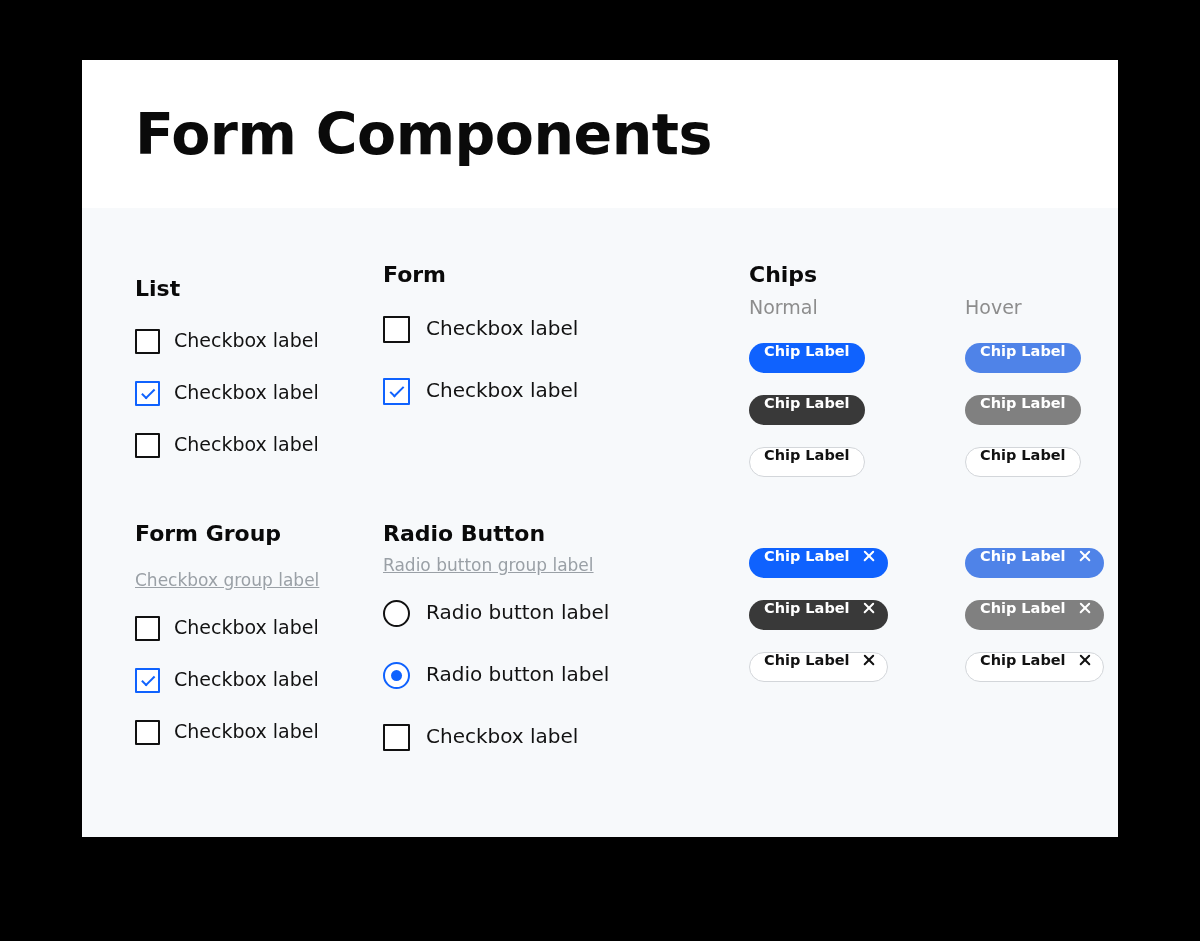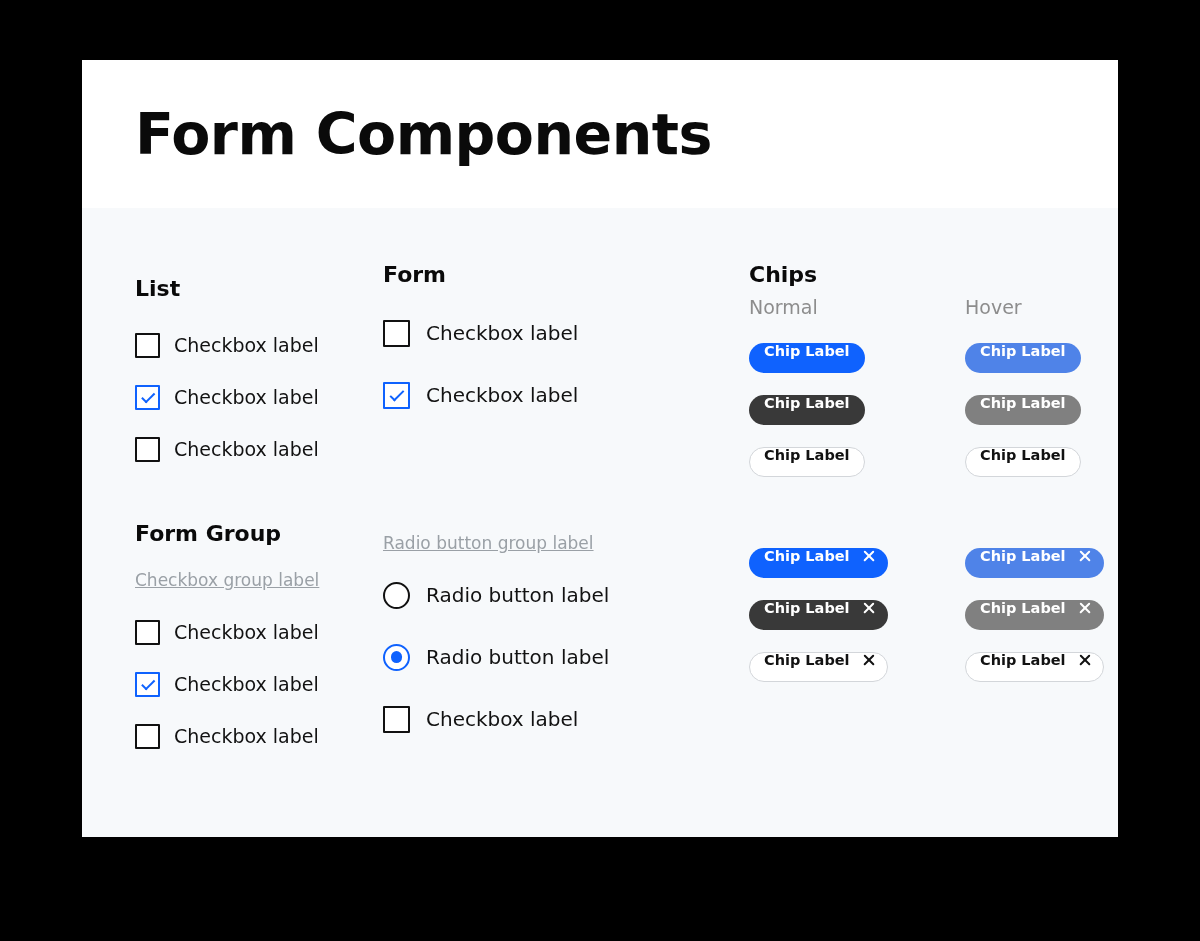--- a/index.html
+++ b/index.html
@@ -72,21 +72,21 @@
     font-weight: 400;
     color: #9aa0a6;
     line-height: 1;
     white-space: nowrap;
     text-decoration: underline;
   }
 
   
   .opt-row {
     display: flex;
-    align-items: center;
+    align-items: flex-start;
     margin-top: 20px;
   }
 
   .opt-label {
     color: #121212;
     white-space: nowrap;
   }
 
   
   .sm .opt-row { height: 32px; margin-bottom: 20px; }
@@ -287,20 +287,21 @@
 
           <div class="opt-row">
             <span class="box"></span>
             <span class="opt-label">Checkbox label</span>
           </div>
 
         </div>
       </div>
 
       <div class="col lg" style="left:301px; top:315px;">
+        <div class="section-title">Radio Button</div>
         <div class="group-label" style="margin-top:12px;">Radio button group label</div>
         <div style="margin-top:26px;">
 
           <div class="opt-row">
             <span class="radio"></span>
             <span class="opt-label">Radio button label</span>
           </div>
 
           <div class="opt-row">
             <span class="radio selected">

